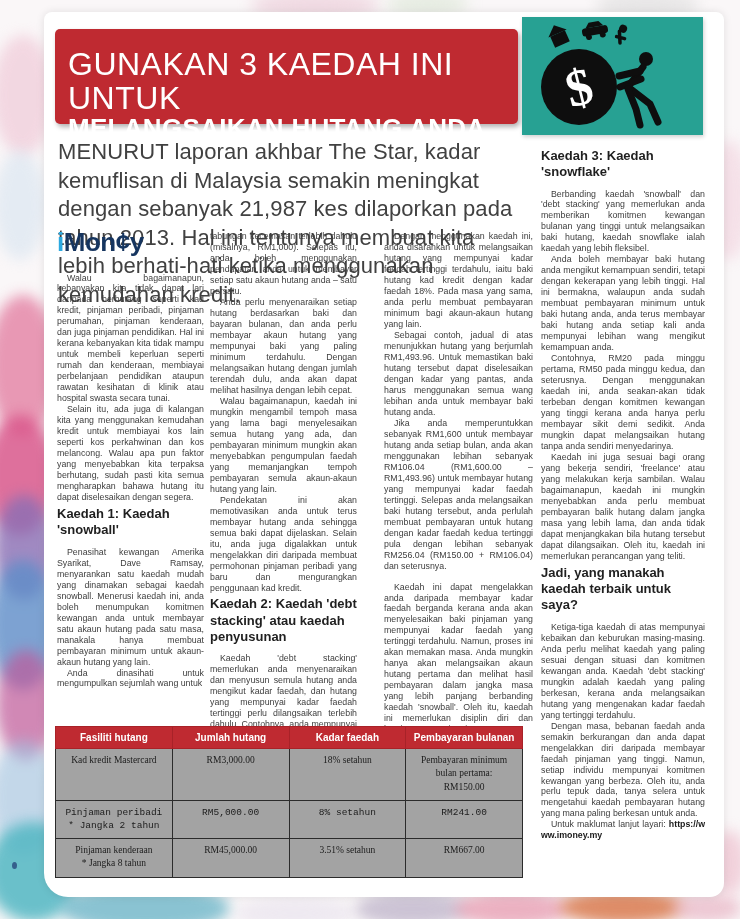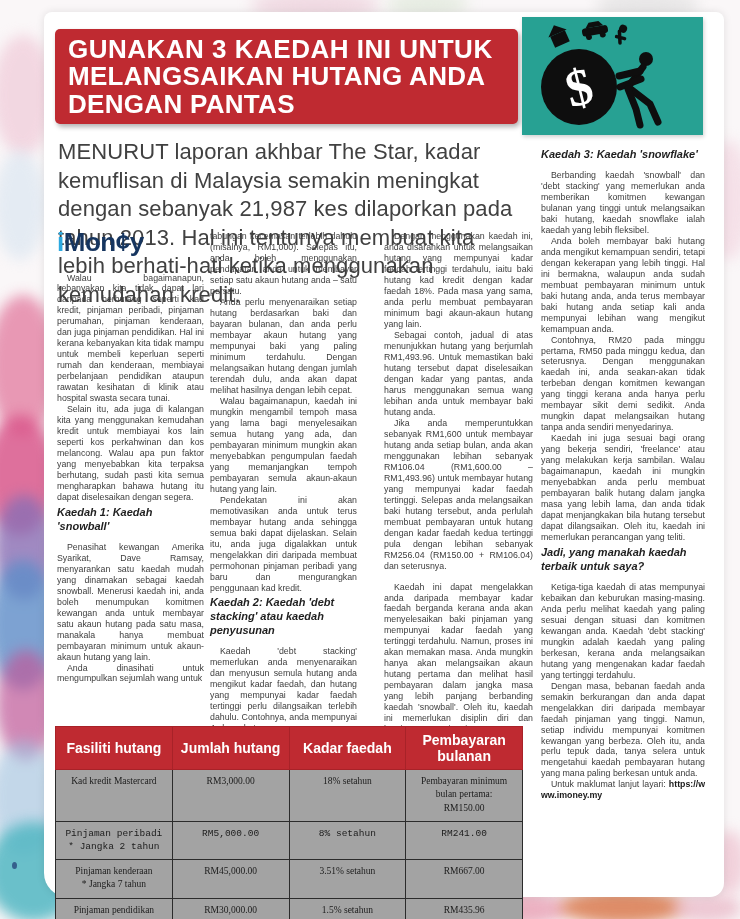--- a/index.html
+++ b/index.html
@@ -17,53 +17,53 @@
     background:#ffffff;border-radius:8px 8px 14px 24px;
     box-shadow:0 0 8px rgba(0,0,0,.10);
   }
   
   .banner{
     position:absolute;left:55px;top:29px;width:463px;height:95px;
     background:#bf2a31;border-radius:5px;color:#fff;
     padding:7px 0 0 13px;box-sizing:border-box;
     box-shadow:2px 3px 5px rgba(0,0,0,.30);
   }
-  .t1{font-size:26px;font-weight:700;letter-spacing:.5px;line-height:1.05;}
+  .t1{font-size:32px;font-weight:400;letter-spacing:.5px;line-height:1.05;margin-top:12px;}
   .t2{font-size:26px;font-weight:800;letter-spacing:.3px;line-height:1.05;}
   
   .illus{position:absolute;left:522px;top:17px;width:181px;height:118px;box-shadow:1px 2px 4px rgba(0,0,0,.18);}
   
   .intro{
     position:absolute;left:58px;top:138px;width:460px;margin:0;
     font-size:22px;line-height:1.3;color:#414141;letter-spacing:.1px;
   }
   
   .col{position:absolute;color:#3d3d3d;font-size:8.8px;line-height:1.25;text-align:justify;}
   .c1{left:57px;top:226px;width:147px;}
   .c2{left:210px;top:231px;width:147px;}
   .c3{left:384px;top:231px;width:149px;}
   .c4{left:541px;top:148px;width:164px;}
   .cp{margin:0;text-indent:10px;}
   .noind{text-indent:0;}
   .gap{margin-top:10px;}
-  .ch{margin:3px 0 8px 0;font-size:11px;font-weight:700;color:#1f1f1f;text-align:left;font-style:italic;}
+  .ch{margin:3px 0 8px 0;font-size:13px;font-weight:700;color:#1f1f1f;text-align:left;}
   .urlb{font-weight:700;color:#1a1a1a;word-break:break-all;}
   
   .logo{font-size:26px;font-weight:800;letter-spacing:-0.5px;margin:0 0 14px 0;}
   .li{color:#2ba9e0;}
   .lm{color:#16355f;}
   
   .dt{
     position:absolute;left:55px;top:726px;width:468px;table-layout:fixed;
     border-collapse:collapse;font-family:"Liberation Serif",serif;
     font-size:9.5px;color:#1c1c1c;
   }
   .dt th{
     background:#bf2a31;color:#fff;font-family:"Liberation Sans",sans-serif;
-    font-size:14px;font-weight:700;padding:5px 2px;border:1px solid #a82228;
+    font-size:10px;font-weight:700;padding:5px 2px;border:1px solid #a82228;
   }
   .dt td{
     border:1px solid #2b2b2b;text-align:center;vertical-align:top;
     padding:5px 3px 2px 3px;white-space:pre-line;line-height:1.4;background:#a3a3a3;
   }
   .r1 td{height:44px;} .r2 td{height:30px;font-family:Liberation Mono, monospace;} .r3 td{height:31px;} .r4 td{height:34px;}
 </style>
 </head>
 <body>
 
@@ -191,26 +191,19 @@
     </tr>
     <tr class="r2">
       <td>Pinjaman peribadi
 * Jangka 2 tahun</td>
       <td>RM5,000.00</td>
       <td>8% setahun</td>
       <td>RM241.00</td>
     </tr>
     <tr class="r3">
       <td>Pinjaman kenderaan
-* Jangka 7 tahun</td>
+* Jangka 8 tahun</td>
       <td>RM45,000.00</td>
       <td>3.51% setahun</td>
       <td>RM667.00</td>
     </tr>
-    <tr class="r4">
-      <td>Pinjaman pendidikan
-* Jangka 6 tahun</td>
-      <td>RM30,000.00</td>
-      <td>1.5% setahun</td>
-      <td>RM435.96</td>
-    </tr>
   </tbody>
 </table>
 
 </body></html>

